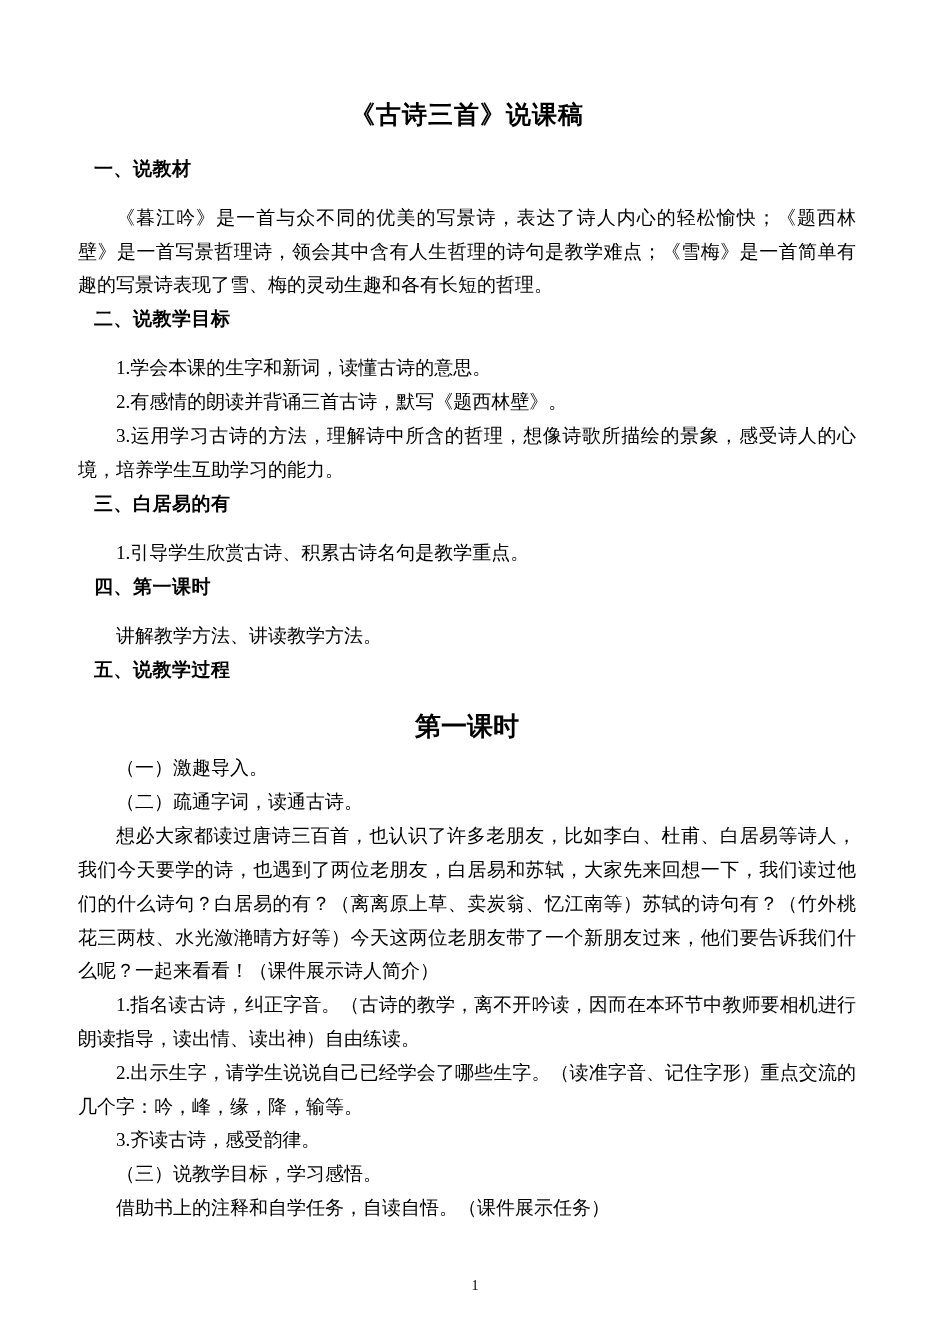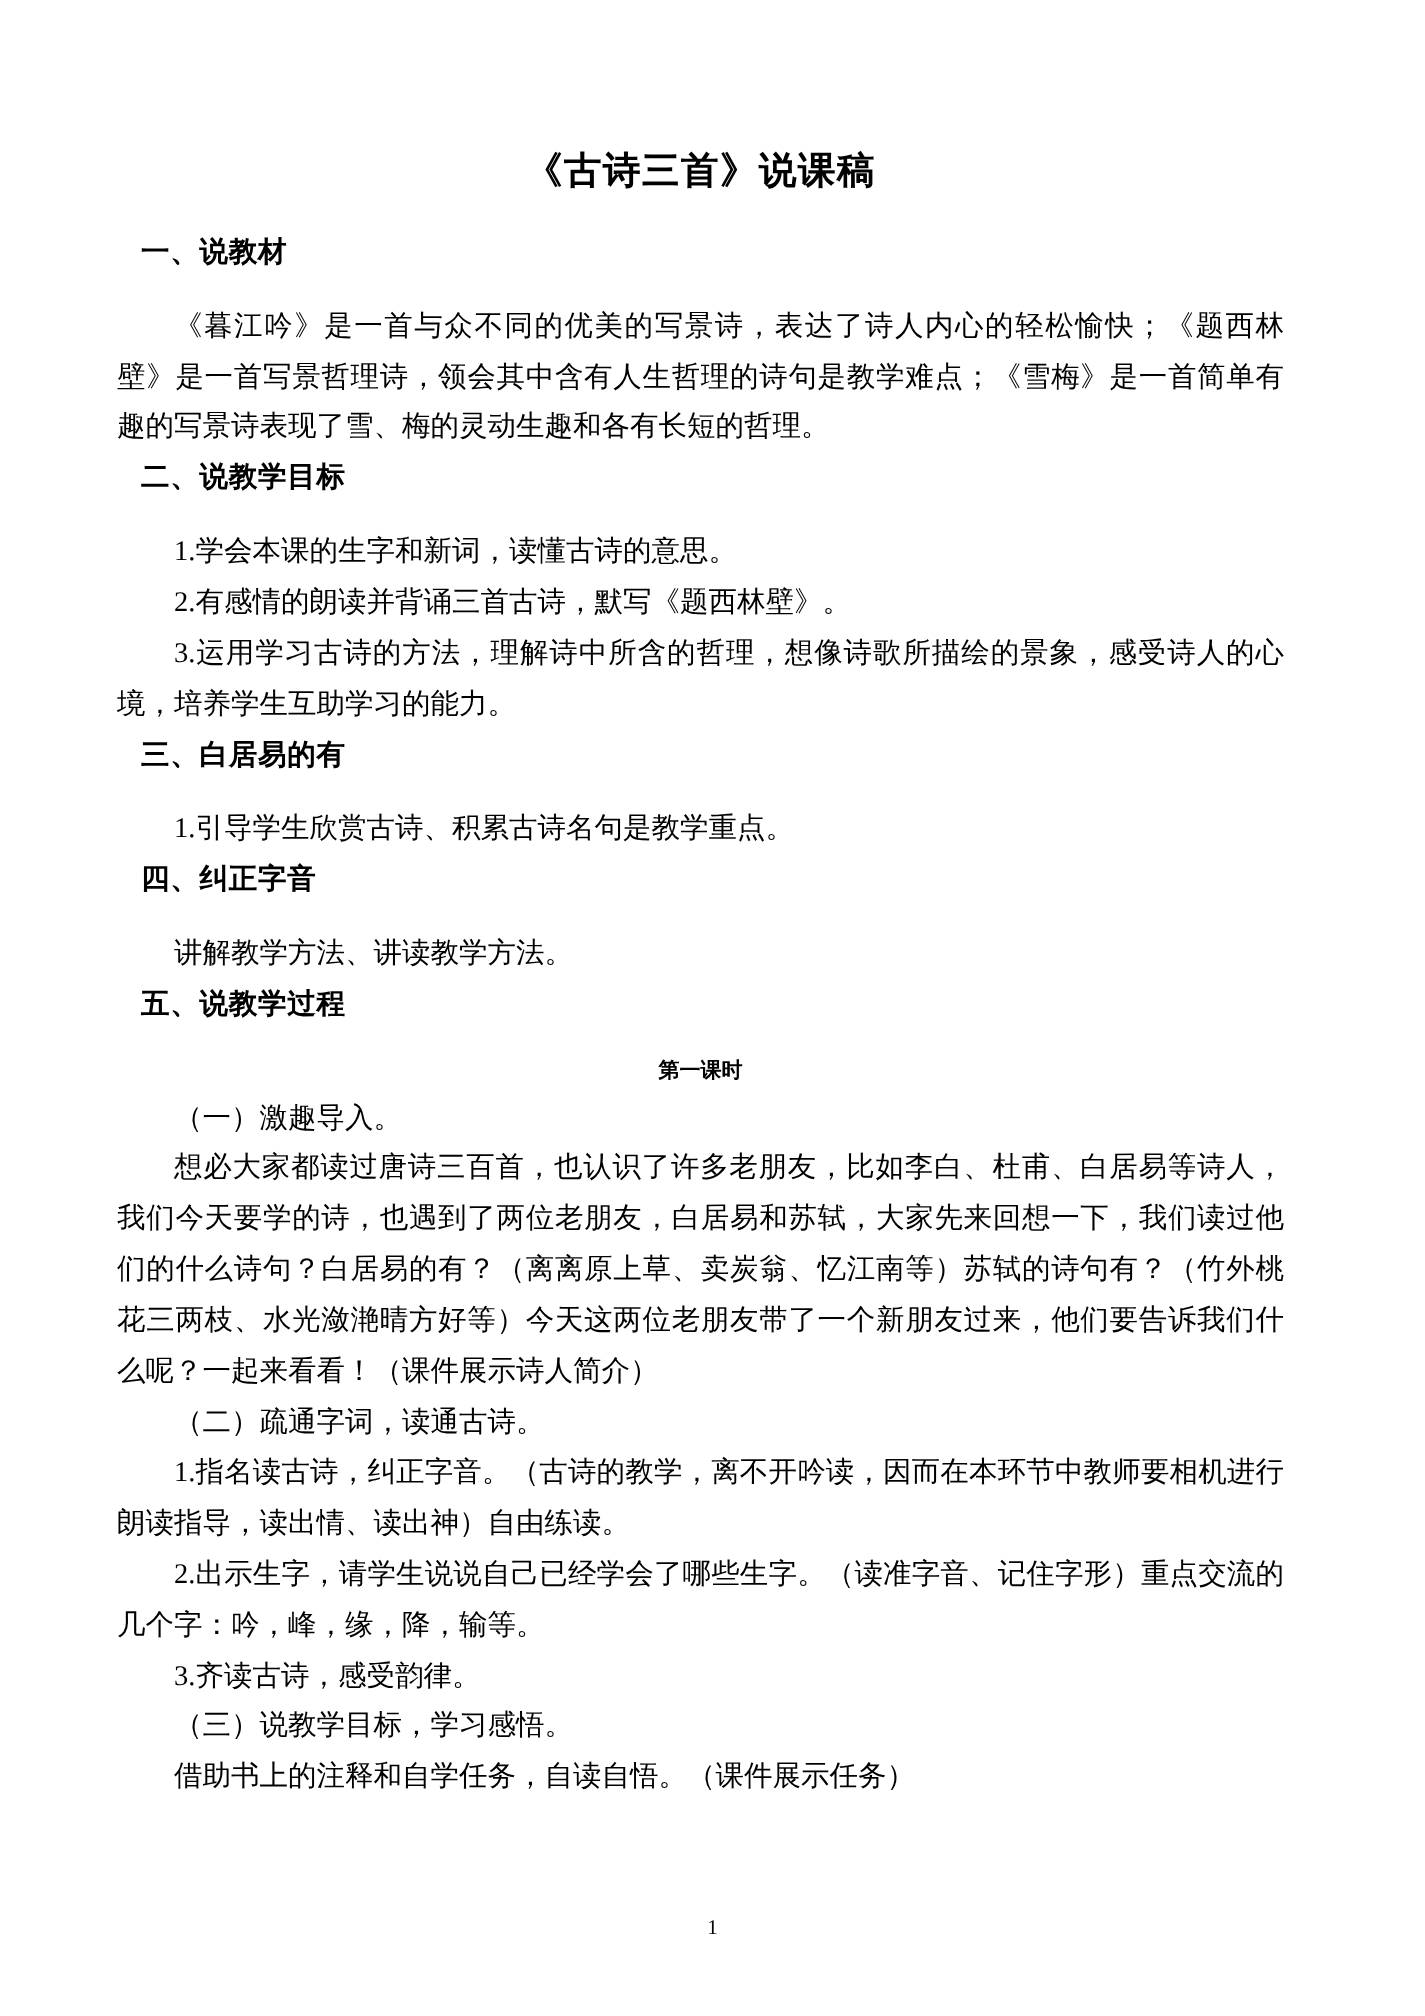--- a/index.html
+++ b/index.html
@@ -41,21 +41,21 @@
     line-height: 1.78;
     margin: 0;
     text-align: justify;
     text-justify: inter-ideograph;
   }
   .indent2 {
     text-indent: 2em;
   }
   .center-sub {
     text-align: center;
-    font-size: 14px;
+    font-size: 26px;
     font-weight: bold;
     line-height: 1.9;
     margin: 0;
   }
   .page-number {
     position: absolute;
     bottom: 50px;
     left: 0;
     width: 950px;
     text-align: center;
@@ -79,28 +79,28 @@
     <p class="para indent2">《暮江吟》是一首与众不同的优美的写景诗，表达了诗人内心的轻松愉快；《题西林壁》是一首写景哲理诗，领会其中含有人生哲理的诗句是教学难点；《雪梅》是一首简单有趣的写景诗表现了雪、梅的灵动生趣和各有长短的哲理。</p>
 
     <p class="section-heading">二、说教学目标</p>
     <p class="para indent2">1.学会本课的生字和新词，读懂古诗的意思。</p>
     <p class="para indent2">2.有感情的朗读并背诵三首古诗，默写《题西林壁》。</p>
     <p class="para indent2">3.运用学习古诗的方法，理解诗中所含的哲理，想像诗歌所描绘的景象，感受诗人的心境，培养学生互助学习的能力。</p>
 
     <p class="section-heading">三、白居易的有</p>
     <p class="para indent2">1.引导学生欣赏古诗、积累古诗名句是教学重点。</p>
 
-    <p class="section-heading">四、纠正字音</p>
+    <p class="section-heading">四、第一课时</p>
     <p class="para indent2">讲解教学方法、讲读教学方法。</p>
 
     <p class="section-heading">五、说教学过程</p>
     <p class="center-sub">第一课时</p>
     <p class="para indent2">（一）激趣导入。</p>
+    <p class="para indent2">（二）疏通字词，读通古诗。</p>
     <p class="para indent2">想必大家都读过唐诗三百首，也认识了许多老朋友，比如李白、杜甫、白居易等诗人，我们今天要学的诗，也遇到了两位老朋友，白居易和苏轼，大家先来回想一下，我们读过他们的什么诗句？白居易的有？（离离原上草、卖炭翁、忆江南等）苏轼的诗句有？（竹外桃花三两枝、水光潋滟晴方好等）今天这两位老朋友带了一个新朋友过来，他们要告诉我们什么呢？一起来看看！（课件展示诗人简介）</p>
-    <p class="para indent2">（二）疏通字词，读通古诗。</p>
     <p class="para indent2">1.指名读古诗，纠正字音。（古诗的教学，离不开吟读，因而在本环节中教师要相机进行朗读指导，读出情、读出神）自由练读。</p>
     <p class="para indent2">2.出示生字，请学生说说自己已经学会了哪些生字。（读准字音、记住字形）重点交流的几个字：吟，峰，缘，降，输等。</p>
     <p class="para indent2">3.齐读古诗，感受韵律。</p>
     <p class="para indent2">（三）说教学目标，学习感悟。</p>
     <p class="para indent2">借助书上的注释和自学任务，自读自悟。（课件展示任务）</p>
 
   </div>
 
   <div class="page-number">1</div>
 

